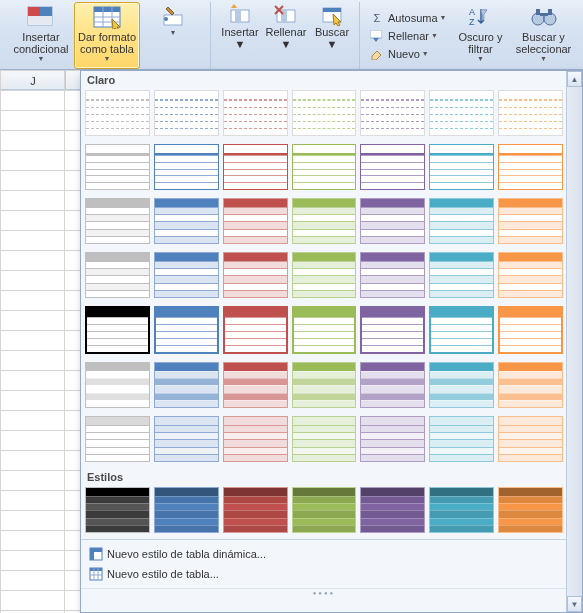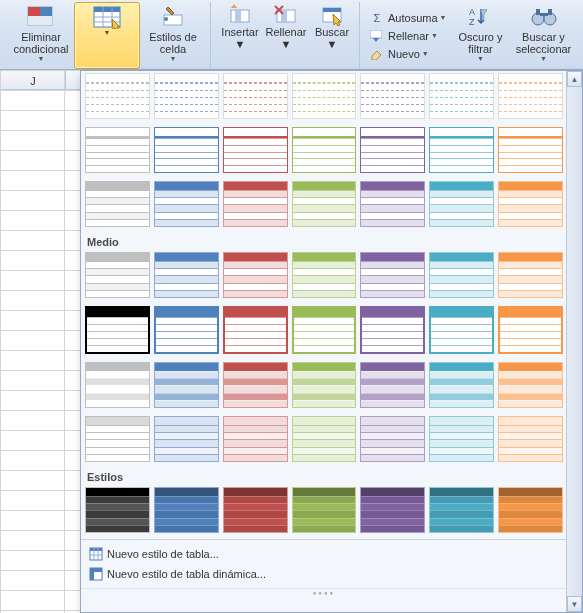--- a/index.html
+++ b/index.html
@@ -213,46 +213,46 @@
   <div class="ribbon-group">
     <div class="big-btn">
       <span class="icon">
         <svg width="30" height="24">
               <rect x="2" y="2" width="24" height="18" fill="#fff" stroke="#8faad4"></rect>
               <rect x="2" y="2" width="12" height="9" fill="#d04a4a"></rect>
               <rect x="14" y="2" width="12" height="9" fill="#4f81bd"></rect>
               <rect x="2" y="11" width="24" height="9" fill="#e6e9ef"></rect>
             </svg>
       </span>
-      <span class="label">Eliminar condicional</span>
+      <span class="label">Insertar condicional</span>
       <span class="drop">▼</span>
     </div>
     <div class="big-btn active">
       <span class="icon">
         <svg width="30" height="24">
               <rect x="2" y="2" width="26" height="20" fill="#fff" stroke="#4f81bd"></rect>
               <rect x="2" y="2" width="26" height="5" fill="#4f81bd"></rect>
               <line x1="2" y1="12" x2="28" y2="12" stroke="#8faad4"></line>
               <line x1="2" y1="17" x2="28" y2="17" stroke="#8faad4"></line>
               <line x1="11" y1="2" x2="11" y2="22" stroke="#8faad4"></line>
               <line x1="20" y1="2" x2="20" y2="22" stroke="#8faad4"></line>
               <path d="M20 14 l8 8 l-3 0 l2 3 l-2 1 l-2 -3 l-2 2 z" fill="#f2c548" stroke="#9b7a20"></path>
             </svg>
       </span>
+      <span class="label">Dar formato como tabla</span>
       <span class="drop">▼</span>
     </div>
     <div class="big-btn">
       <span class="icon">
         <svg width="30" height="24">
               <rect x="6" y="10" width="18" height="10" fill="#fff" stroke="#8faad4"></rect>
               <path d="M10 2 l6 6 l-2 2 l-6 -6 z" fill="#c58b3c" stroke="#82602a"></path>
               <circle cx="8" cy="14" r="2" fill="#4f81bd"></circle>
             </svg>
       </span>
-      <span class="label">Estilos de celda</span>
       <span class="drop">▼</span>
     </div>
   </div>
 
   <div class="ribbon-group">
     <div class="slim-btn">
       <span class="icon">
         <svg width="26" height="22">
               <rect x="4" y="6" width="18" height="12" fill="#fff" stroke="#8faad4"></rect>
               <rect x="8" y="6" width="6" height="12" fill="#b7cae3"></rect>
@@ -342,20 +342,21 @@
   </div>
 </div>
 
 <div class="colhead">
   <span>J</span>
 </div>
 <div class="sheet"></div>
 
 <div class="gallery">
   <div class="gallery-inner" id="gallery-inner">
+        <div class="gal-section-header">Claro</div>
         <div class="gal-grid">
           <div class="swatch" style="border-color: rgb(220, 220, 220);">
             <div class="hdr" style="background: rgb(255, 255, 255); border-bottom: 1px dashed rgb(191, 191, 191);"></div>
             <div class="rows">
               <div style="background: rgb(255, 255, 255); border-top: 1px dashed rgb(191, 191, 191);"></div>
               <div style="background: rgb(255, 255, 255); border-top: 1px dashed rgb(191, 191, 191);"></div>
               <div style="background: rgb(255, 255, 255); border-top: 1px dashed rgb(191, 191, 191);"></div>
               <div style="background: rgb(255, 255, 255); border-top: 1px dashed rgb(191, 191, 191);"></div>
               <div style="background: rgb(255, 255, 255); border-top: 1px dashed rgb(191, 191, 191);"></div>
             </div>
@@ -558,21 +559,20 @@
             <div class="hdr" style="background: rgb(247, 150, 70);"></div>
             <div class="rows" style="background-image: repeating-linear-gradient(to right, rgb(250, 189, 140) 0px, rgb(250, 189, 140) 1px, transparent 1px, transparent 12px);">
               <div style="background: rgb(253, 233, 217); border-top-color: rgb(250, 189, 140);"></div>
               <div style="background: rgb(255, 255, 255); border-top-color: rgb(250, 189, 140);"></div>
               <div style="background: rgb(253, 233, 217); border-top-color: rgb(250, 189, 140);"></div>
               <div style="background: rgb(255, 255, 255); border-top-color: rgb(250, 189, 140);"></div>
               <div style="background: rgb(253, 233, 217); border-top-color: rgb(250, 189, 140);"></div>
             </div>
           </div>
         </div>
-        <div class="gal-section-header">Medio</div>
         <div class="gal-grid">
           <div class="swatch" style="border-color: rgb(191, 191, 191);">
             <div class="hdr" style="background: rgb(191, 191, 191);"></div>
             <div class="rows">
               <div style="background: rgb(255, 255, 255); border-top-color: rgb(191, 191, 191);"></div>
               <div style="background: rgb(242, 242, 242); border-top-color: rgb(191, 191, 191);"></div>
               <div style="background: rgb(255, 255, 255); border-top-color: rgb(191, 191, 191);"></div>
               <div style="background: rgb(242, 242, 242); border-top-color: rgb(191, 191, 191);"></div>
               <div style="background: rgb(255, 255, 255); border-top-color: rgb(191, 191, 191);"></div>
             </div>
@@ -921,41 +921,41 @@
             <div class="rows">
               <div style="background: rgb(222, 135, 63); border-top-color: rgba(255, 255, 255, 0.25);"></div>
               <div style="background: rgb(247, 150, 70); border-top-color: rgba(255, 255, 255, 0.25);"></div>
               <div style="background: rgb(222, 135, 63); border-top-color: rgba(255, 255, 255, 0.25);"></div>
               <div style="background: rgb(247, 150, 70); border-top-color: rgba(255, 255, 255, 0.25);"></div>
               <div style="background: rgb(222, 135, 63); border-top-color: rgba(255, 255, 255, 0.25);"></div>
             </div>
           </div>
         </div>
         <div class="gal-footer">
+          <div class="item">
+            <span class="i">
+              <svg width="14" height="14">
+                <rect x="1" y="1" width="12" height="12" fill="#fff" stroke="#4f81bd"></rect>
+                <rect x="1" y="1" width="4" height="12" fill="#4f81bd"></rect>
+                <rect x="1" y="1" width="12" height="4" fill="#4f81bd"></rect>
+              </svg>
+            </span>
+            <span>Nuevo estilo de tabla dinámica...</span>
+          </div>
           <div class="item">
             <span class="i">
               <svg width="14" height="14">
                 <rect x="1" y="1" width="12" height="12" fill="#fff" stroke="#4f81bd"></rect>
                 <rect x="1" y="1" width="12" height="3" fill="#4f81bd"></rect>
                 <line x1="1" y1="8" x2="13" y2="8" stroke="#8faad4"></line>
                 <line x1="5" y1="1" x2="5" y2="13" stroke="#8faad4"></line>
                 <line x1="9" y1="1" x2="9" y2="13" stroke="#8faad4"></line>
               </svg>
             </span>
             <span>Nuevo estilo de tabla...</span>
-          </div>
-          <div class="item">
-            <span class="i">
-              <svg width="14" height="14">
-                <rect x="1" y="1" width="12" height="12" fill="#fff" stroke="#4f81bd"></rect>
-                <rect x="1" y="1" width="4" height="12" fill="#4f81bd"></rect>
-                <rect x="1" y="1" width="12" height="4" fill="#4f81bd"></rect>
-              </svg>
-            </span>
-            <span>Nuevo estilo de tabla dinámica...</span>
           </div>
         </div>
         <div class="grip">●●●●</div>
       </div>
   <div class="gallery-scroll">
     <div class="scroll-btn up">▲</div>
     <div class="scroll-btn down">▼</div>
   </div>
 </div>
 

